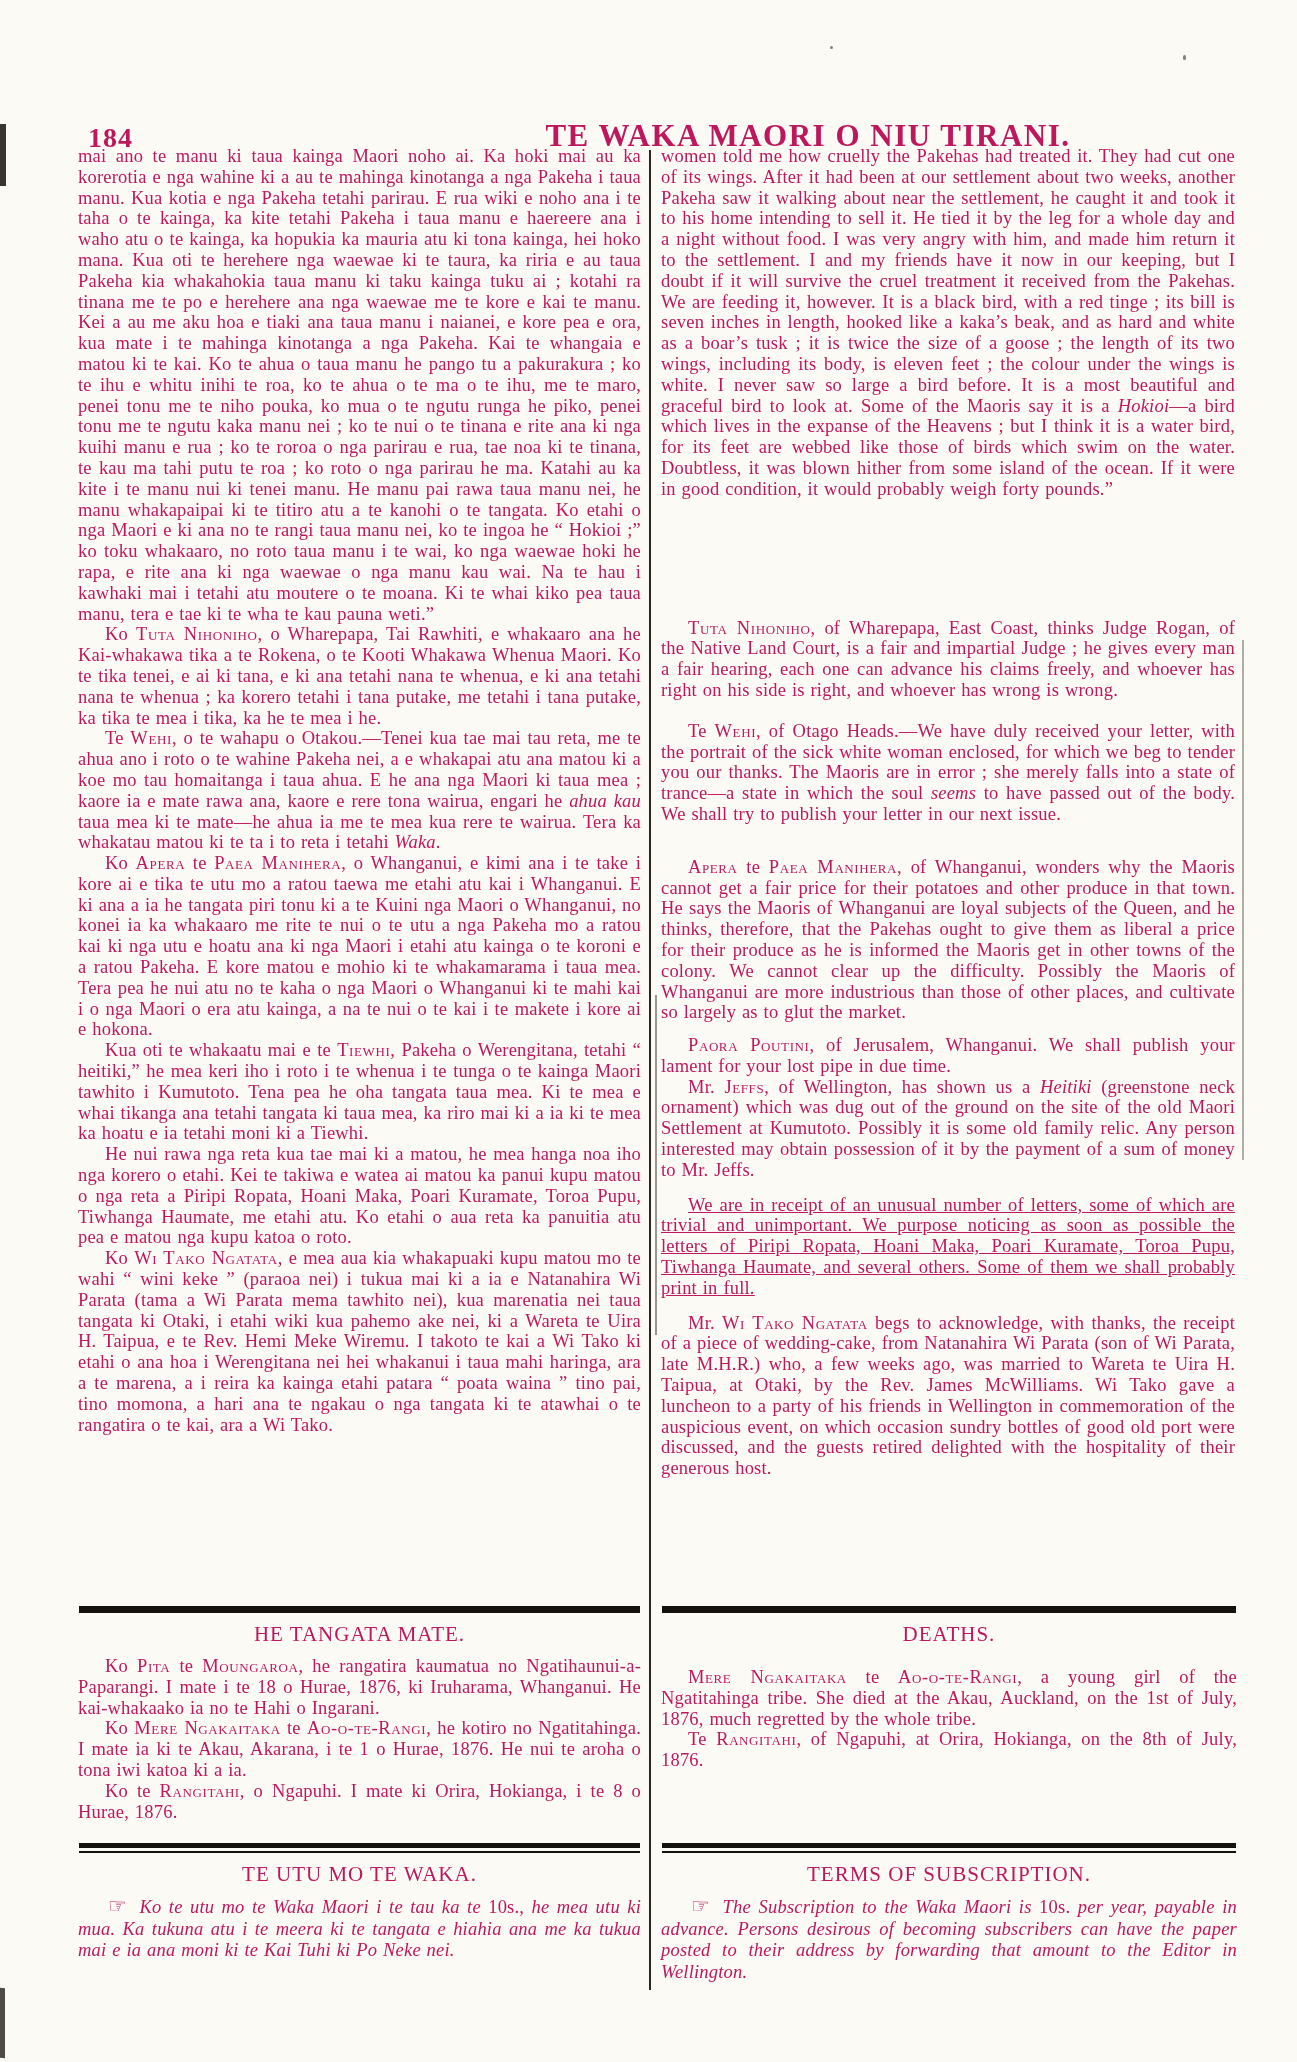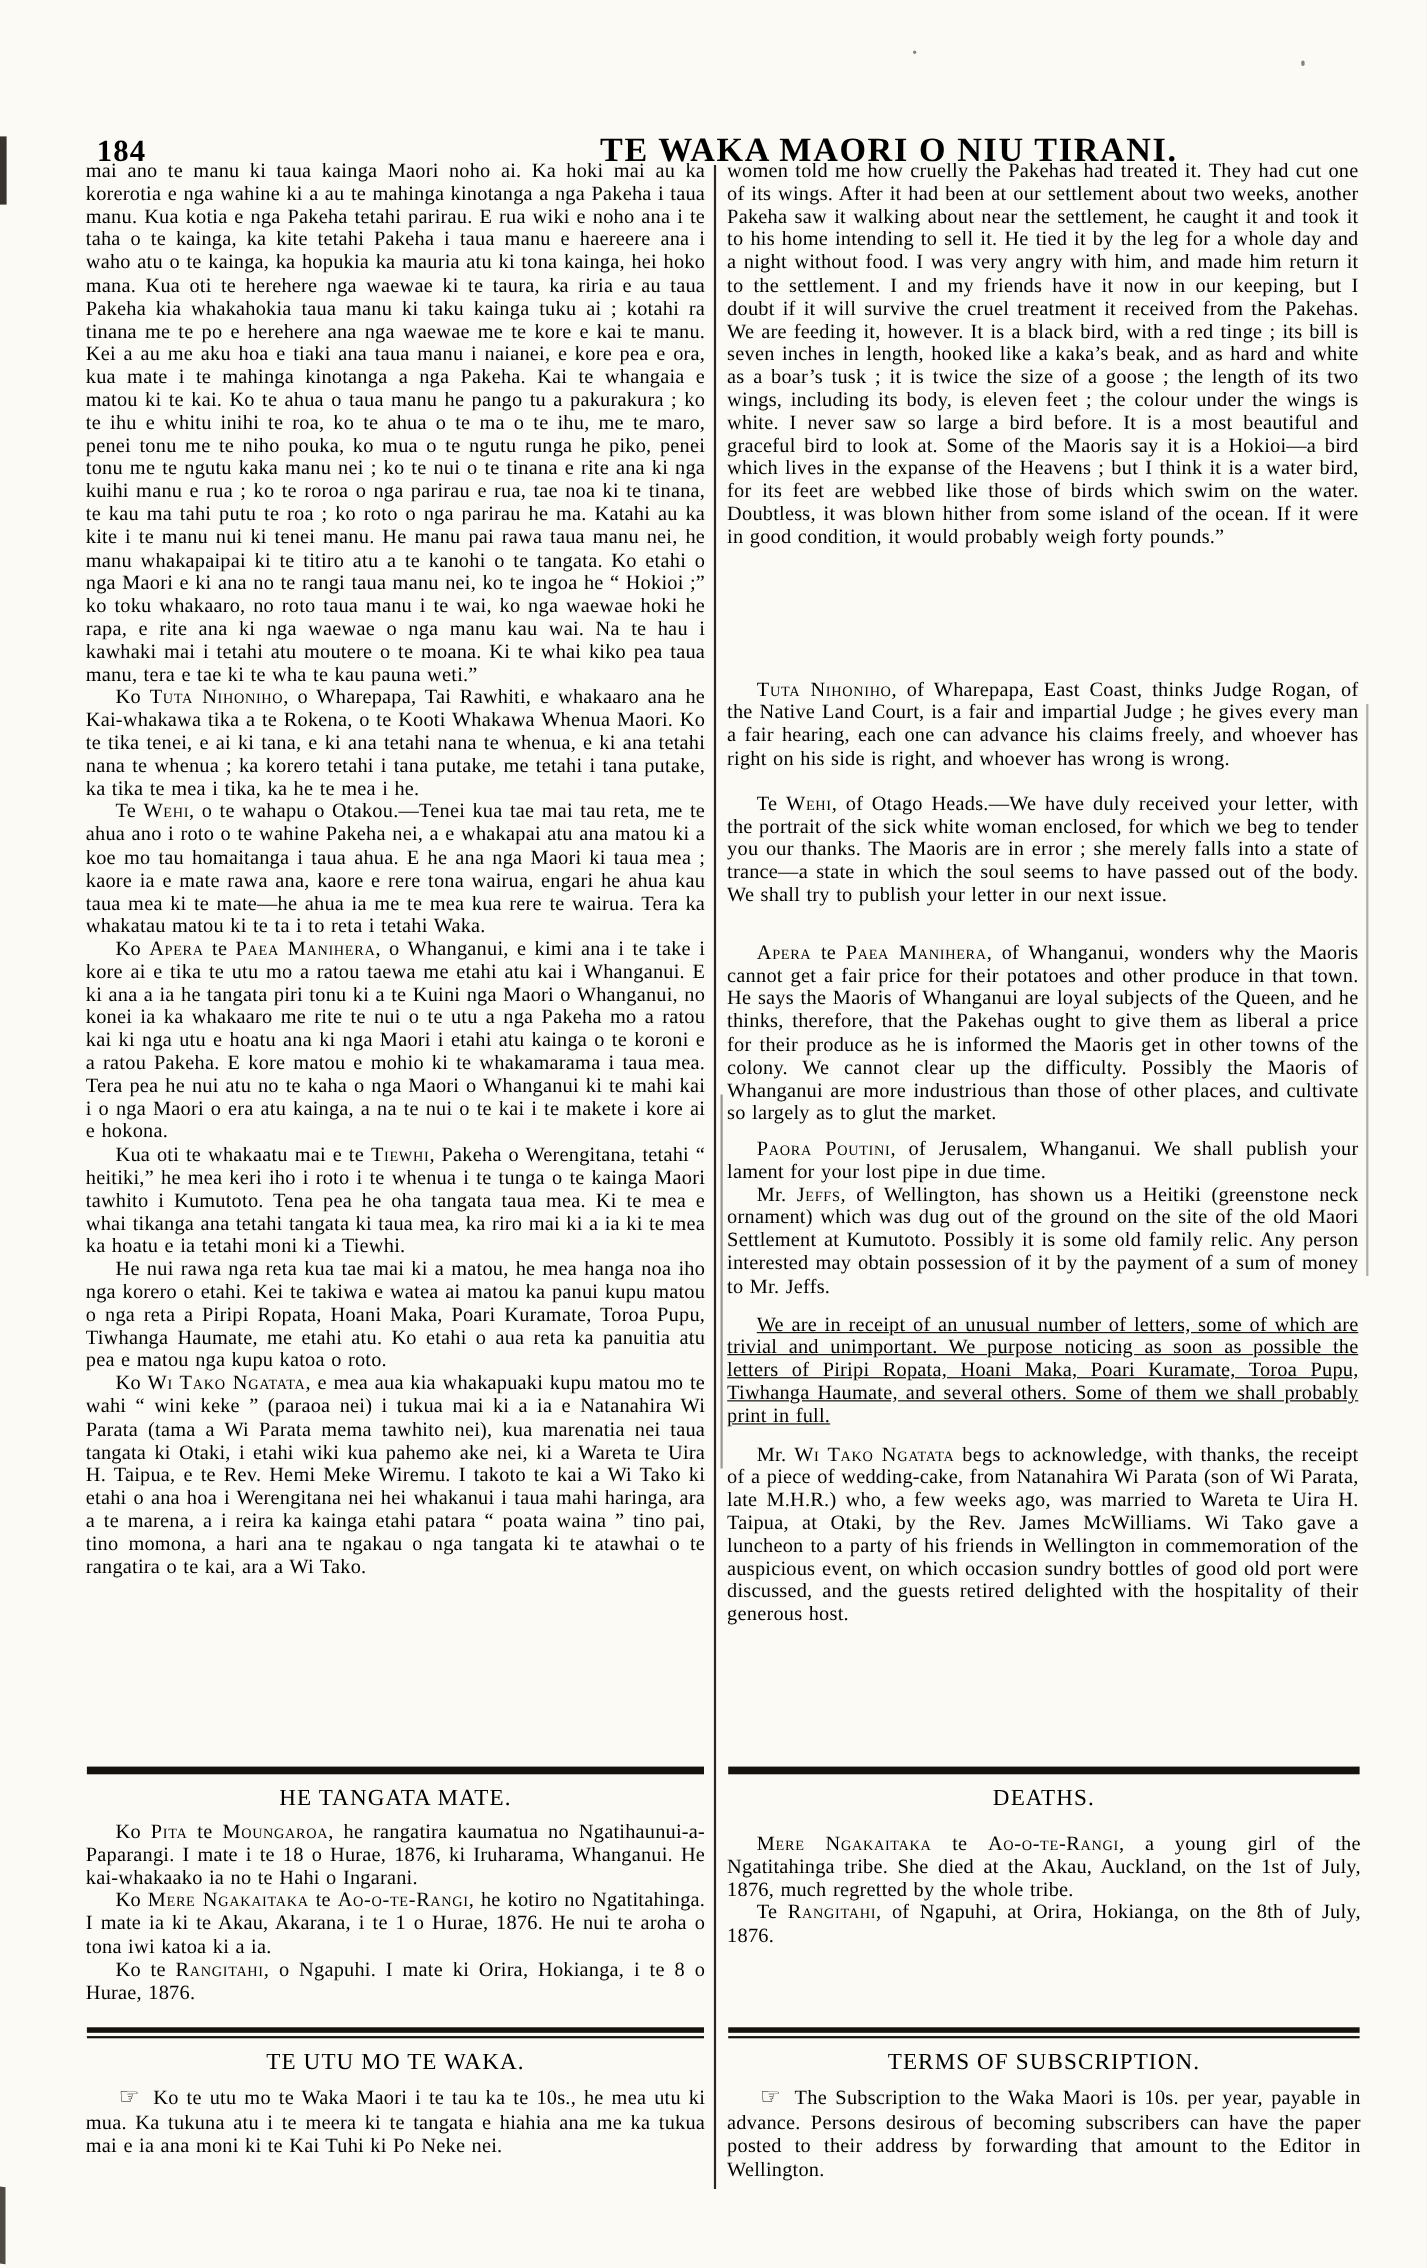--- a/index.html
+++ b/index.html
@@ -2,21 +2,21 @@
 <html><head>
 <meta charset="utf-8">
 <style>
   html,body{margin:0;padding:0;}
   body{background:#e8e6e0;}
   .page{
     position:relative;
     width:1297px;height:2062px;
     background:#fbfaf5;
     font-family:"Liberation Serif", serif;
-    color:#000000;
+    color:#be185d;
     overflow:hidden;
   }
   
   .pageno{
     position:absolute;left:88px;top:122px;
     font-size:28px;font-weight:bold;letter-spacing:1px;
   }
   .masthead{
     position:absolute;left:478px;top:118px;width:660px;
     text-align:center;font-size:31px;font-weight:bold;letter-spacing:1.5px;
@@ -47,21 +47,21 @@
     font-size:21px;font-weight:normal;letter-spacing:1px;
   }
   .entries p{margin:0;font-size:18.5px;line-height:20.8px;text-align:justify;letter-spacing:0.2px;word-spacing:1px;}
   .subs-body{
     margin:4px 0 0;font-size:18.5px;line-height:21.5px;text-align:justify;
     text-indent:30px;letter-spacing:0.2px;word-spacing:1px;
   }
   
   .seg-p{}
   .seg-sc{font-variant:small-caps;letter-spacing:0.6px;}
-  .seg-i{}
+  .seg-i{font-style:italic;}
   .seg-m{font-style:normal;font-size:21px;padding-right:5px;}
   
   .artifact{position:absolute;background:#241f18;}
   .a1{left:0;top:124px;width:6px;height:62px;opacity:.9;}
   .a2{left:0;top:1988px;width:5px;height:70px;opacity:.8;transform:skewY(8deg);}
   .a3{left:1242px;top:640px;width:2px;height:520px;opacity:.35;}
   .a4{left:655px;top:995px;width:2px;height:340px;opacity:.45;}
   .speck{position:absolute;background:#3a332a;width:3px;height:5px;opacity:.6;border-radius:2px;}
   .s1{left:1183px;top:55px;}
   .s2{left:830px;top:46px;height:3px;}

